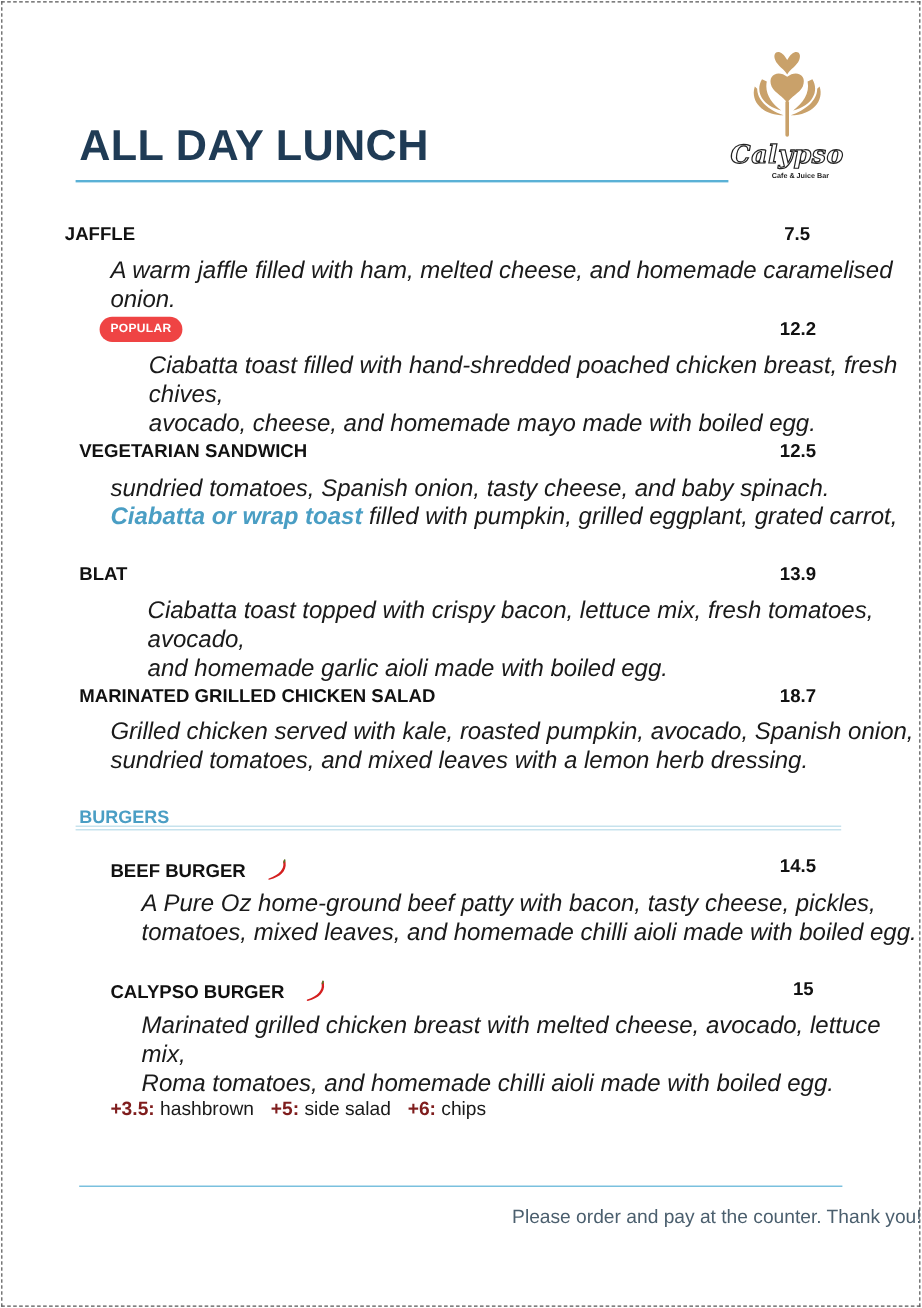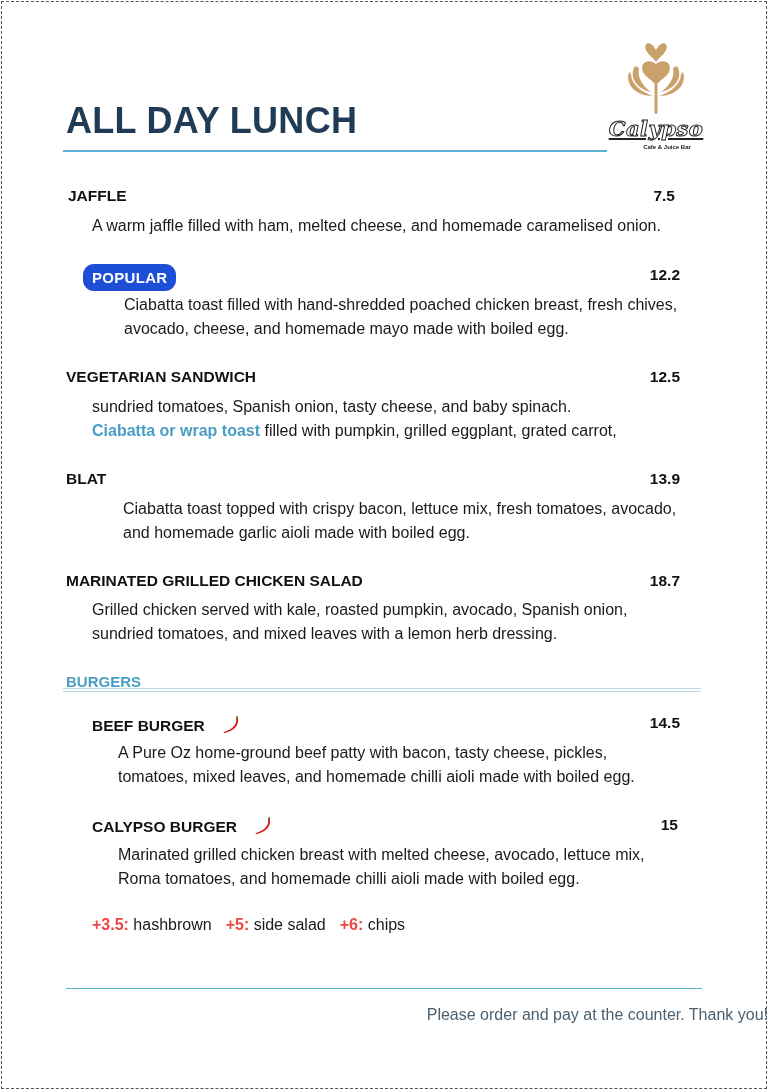--- a/index.html
+++ b/index.html
@@ -25,60 +25,59 @@
     position: absolute; left: 604px; top: 36px; width: 104px; height: 120px;
     text-align: center;
   }
   .logo svg { display: block; margin: 0 auto; }
   .logo-name {
     position: absolute; left: 0; right: 0; top: 80px;
     font-family: "DejaVu Serif", serif; font-style: italic; font-weight: bold;
     font-size: 21px; color: #fff;
     -webkit-text-stroke: 1px #222;
     letter-spacing: 0.5px;
-    text-decoration: underline;
   }
   .logo-sub {
     position: absolute; left: 0; right: 0; top: 108px;
     font-size: 6px; font-weight: bold; color: #222; padding-left: 22px;
   }
   .item-title {
     position: absolute; font-size: 15.5px; font-weight: bold; color: #111;
     display: flex; align-items: center;
   }
   .price {
     position: absolute; font-size: 15.5px; font-weight: bold; color: #111;
     text-align: right;
   }
   .desc {
-    position: absolute; font-size: 16px; line-height: 24px; color: #1a1a1a;
+    position: absolute; font-size: 20px; line-height: 24px; color: #1a1a1a; font-style: italic;
   }
   .hl { color: #4a9ec4; font-weight: bold; }
   .badge {
     display: inline-block; margin-left: 17px;
-    background: #1d4ed8; color: #fff; font-size: 15px; font-weight: bold;
+    background: #ef4444; color: #fff; font-size: 10px; font-weight: bold;
     padding: 5px 9px; border-radius: 11px; letter-spacing: 0.3px;
   }
   .chili { margin-left: 16px; display: inline-block; }
   .section-label {
     position: absolute; left: 66px; top: 673px;
     font-size: 15px; font-weight: bold; color: #4a9ec4;
   }
   .section-rule {
     position: absolute; left: 63px; top: 688px; width: 638px; height: 1px;
     background: #b8dbe9;
   }
   .section-rule2 {
     position: absolute; left: 63px; top: 691px; width: 638px; height: 1px;
     background: #b8dbe9;
   }
   .extras {
     position: absolute; left: 92px; top: 916px; font-size: 16px; color: #1a1a1a;
   }
-  .extras span.p { color: #ef4444; font-weight: bold; margin-top: 15px; }
+  .extras span.p { color: #7f1d1d; font-weight: bold; margin-top: 15px; }
   .extras .gap { display: inline-block; width: 14px; }
   .footer-rule {
     position: absolute; left: 66px; top: 988px; width: 636px; height: 1px;
     background: #5ab1d6;
   }
   .footer {
     position: absolute; left: 0; right: 0; top: 1006px; text-align: right;
     font-size: 16px; color: #4b5f6e;
   }
 </style>
@@ -99,21 +98,21 @@
       <path d="M56 30 C62 40, 56 52, 40 56 C48 50, 54 42, 52 32 Z"></path>
       <path d="M8 36 C4 48, 14 60, 32 60 C20 56, 10 48, 10 38 Z"></path>
       <path d="M62 36 C66 48, 56 60, 38 60 C50 56, 60 48, 60 38 Z"></path>
       <rect x="33.5" y="48" width="3" height="30" rx="1.5"></rect>
     </g>
   </svg>
   <div class="logo-name">Calypso</div>
   <div class="logo-sub">Cafe &amp; Juice Bar</div>
 </div>
 
-<div class="item-title" style="left:68px;top:187px;">JAFFLE</div>
+<div class="item-title" style="left:54px;top:187px;">JAFFLE</div>
 <div class="price" style="right:93px;top:187px;">7.5</div>
 <div class="desc" style="left:92px;top:214px;">A warm jaffle filled with ham, melted cheese, and homemade caramelised onion.</div>
 
 <div class="item-title" style="left:66px;top:264px;">
   <span class="badge">POPULAR</span>
 </div>
 <div class="price" style="right:88px;top:266px;">12.2</div>
 <div class="desc" style="left:92px;top:293px;margin-left:32px;">
   <div>Ciabatta toast filled with hand-shredded poached chicken breast, fresh chives,</div>
   <div>avocado, cheese, and homemade mayo made with boiled egg.</div>

